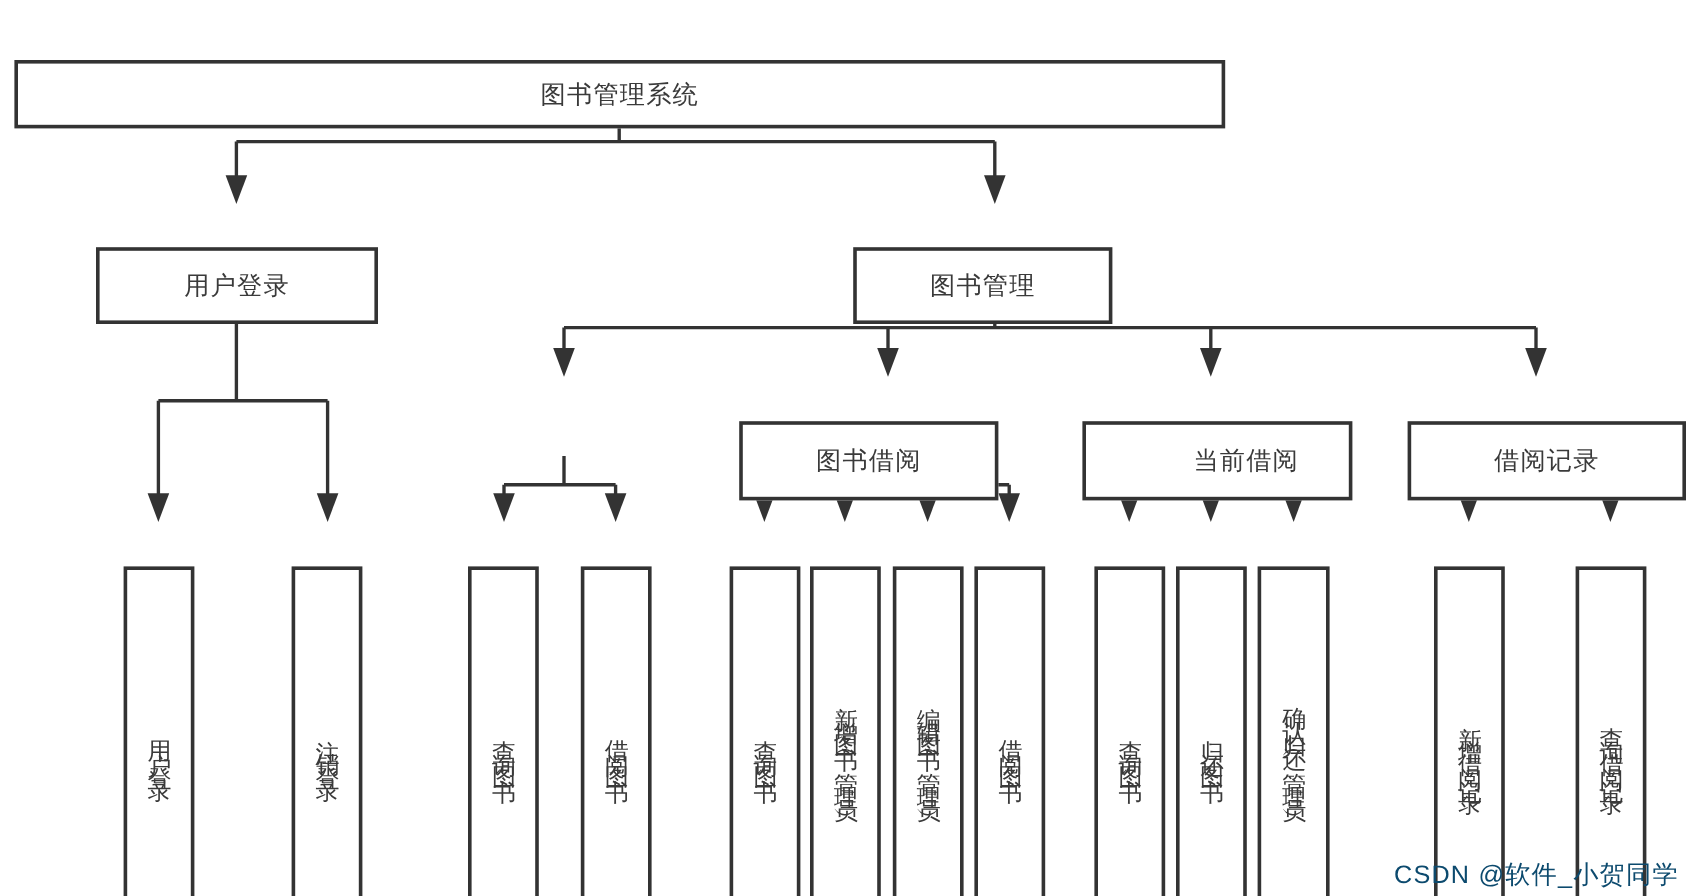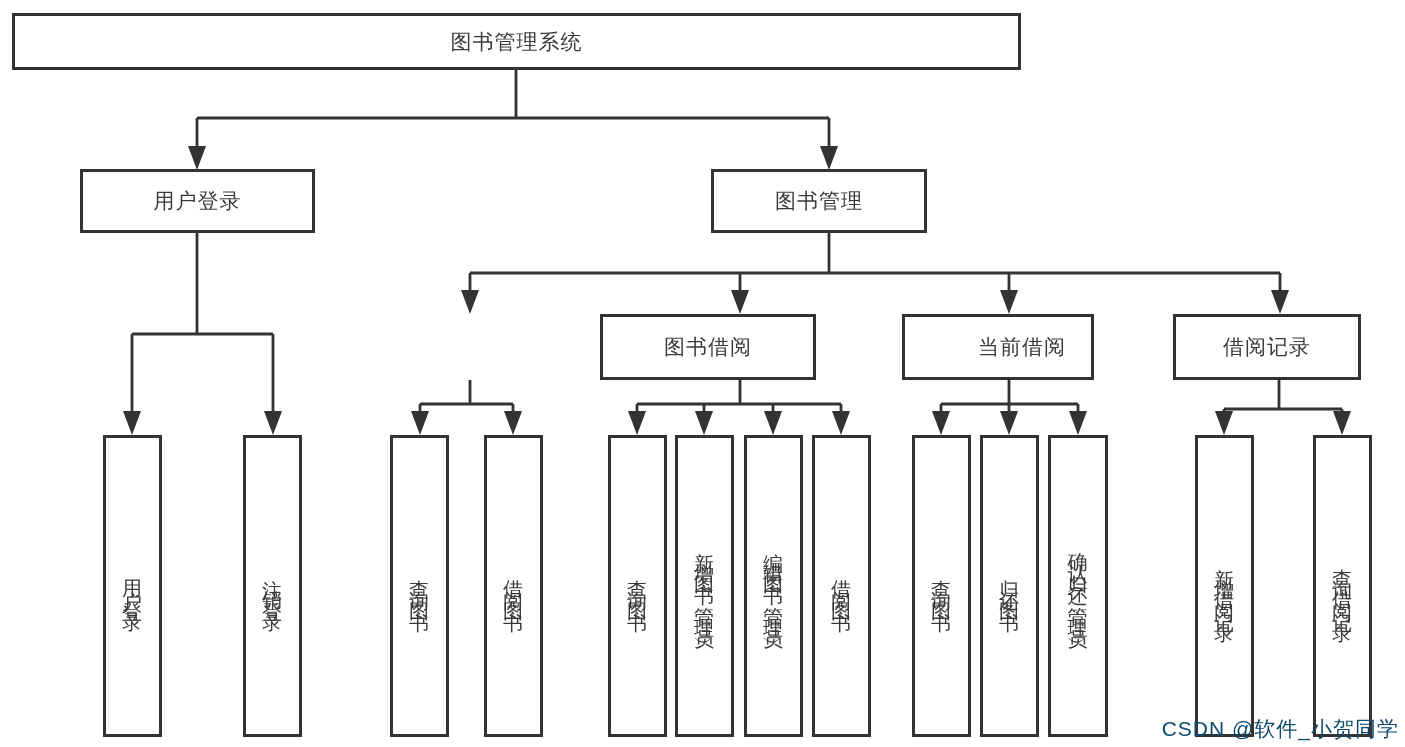--- a/index.html
+++ b/index.html
@@ -13,20 +13,21 @@
   svg.wires{position:absolute;left:0;top:0;}
   .node{
     position:absolute;
     box-sizing:border-box;
     border:3px solid #333333;
     background:#ffffff;
     display:flex;
     align-items:center;
     justify-content:center;
     color:#3a3a3a;
+    margin-top:37px;
   }
   .hlabel{
     font-size:21px;
     letter-spacing:1px;
     white-space:nowrap;
   }
   .root{left:12px;top:13px;width:1009px;height:57px;}
   .l2{top:169px;height:64px;}
   .l3{top:314px;height:66px;}
   .leaf{top:435px;height:302px;width:59px;}
@@ -98,27 +99,27 @@
     <span class="hlabel">图书管理系统</span>
   </div>
 
   <div class="node l2" style="left:80px;width:235px;">
     <span class="hlabel">用户登录</span>
   </div>
   <div class="node l2" style="left:711px;width:216px;">
     <span class="hlabel">图书管理</span>
   </div>
 
-  <div class="node l3" style="left:600px;width:216px;">
+  <div class="node l3" style="left:616px;width:216px;">
     <span class="hlabel">图书借阅</span>
   </div>
-  <div class="node l3" style="left:902px;width:192px;padding-left:48px;">
+  <div class="node l3" style="left:902px;width:225px;padding-left:48px;">
     <span class="hlabel">当前借阅</span>
   </div>
-  <div class="node l3" style="left:1173px;width:188px;">
+  <div class="node l3" style="left:1173px;width:232px;">
     <span class="hlabel">借阅记录</span>
   </div>
 
   <div class="node leaf" style="left:103px;">
     <span class="vlabel">用户登录</span>
   </div>
   <div class="node leaf" style="left:243px;">
     <span class="vlabel">注销登录</span>
   </div>
 

